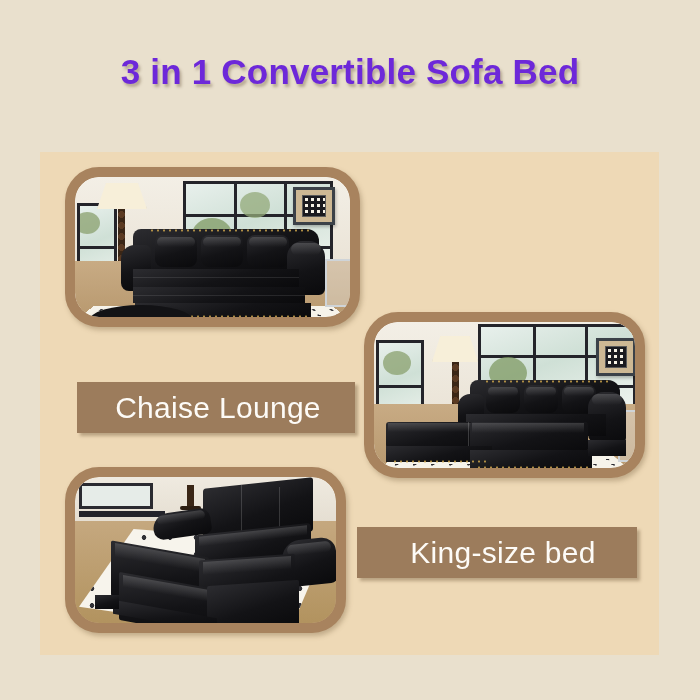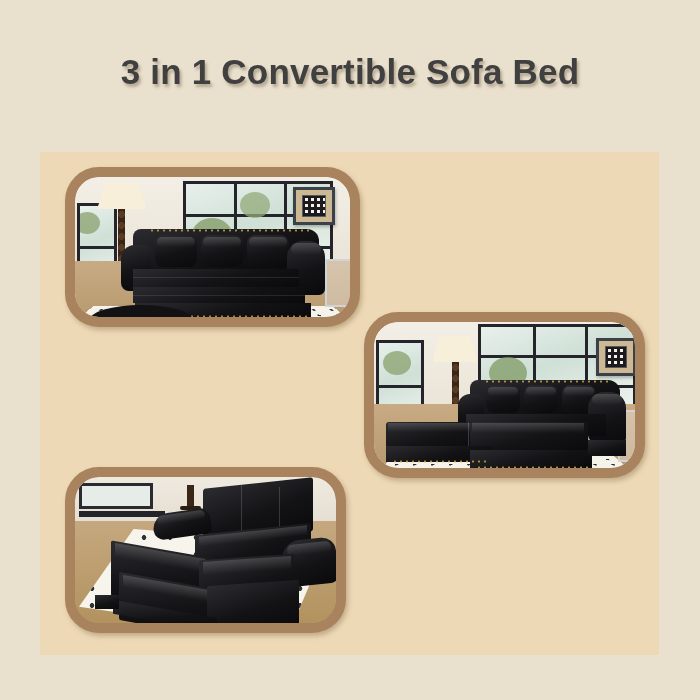--- a/index.html
+++ b/index.html
@@ -9,21 +9,21 @@
     font-family:"Liberation Sans", sans-serif;
     position:relative;
   }
   #stage{position:absolute;inset:0;width:700px;height:700px;}
 
   
   .title{
     position:absolute;left:0;top:52px;width:700px;
     text-align:center;
     font-size:35px;font-weight:bold;letter-spacing:.2px;
-    color:#404040;
+    color:#6d28d9;
     text-shadow:2px 3px 3px rgba(120,100,75,.45);
     white-space:nowrap;
   }
 
   
   .panel{
     position:absolute;left:40px;top:152px;width:619px;height:503px;
     background:#eed9b6;
   }
 
@@ -253,20 +253,23 @@
 
         <div class="lz" style="left:12px;top:124px;width:106px;height:16px;"></div>
         <div class="lz" style="left:96px;top:128px;width:122px;height:18px;"></div>
         <div class="lz" style="left:214px;top:118px;width:38px;height:16px;"></div>
         <div class="studs" style="left:18px;top:138px;width:96px;"></div>
         <div class="studs" style="left:102px;top:144px;width:112px;"></div>
       </div>
     </div>
   </div>
 
+  <div class="bar b2">
+    <span>Chaise Lounge</span>
+  </div>
 
   <div class="frame f3">
     <div class="shot">
       <div class="room" style="background:#c9ab84;">
 
         <div style="position:absolute;left:0;top:0;width:100%;height:34%;
                     background:linear-gradient(180deg,#efeae0 0%,#e4ddd0 100%);"></div>
         <div style="position:absolute;left:0;top:30%;width:100%;height:70%;
                     background:linear-gradient(180deg,#c5a87f 0%,#b2935f 100%);"></div>
 
@@ -322,14 +325,17 @@
         <div class="lz" style="left:132px;top:106px;width:92px;height:46px;
                     transform:skewY(-4deg);border-radius:2px;"></div>
 
         <div class="lz" style="left:38px;top:132px;width:104px;height:14px;transform:skewY(10deg);"></div>
         <div class="lz" style="left:20px;top:118px;width:24px;height:14px;"></div>
 
       </div>
     </div>
   </div>
 
+  <div class="bar b3">
+    <span>King-size bed</span>
+  </div>
 
 </div>
 
 </body></html>

